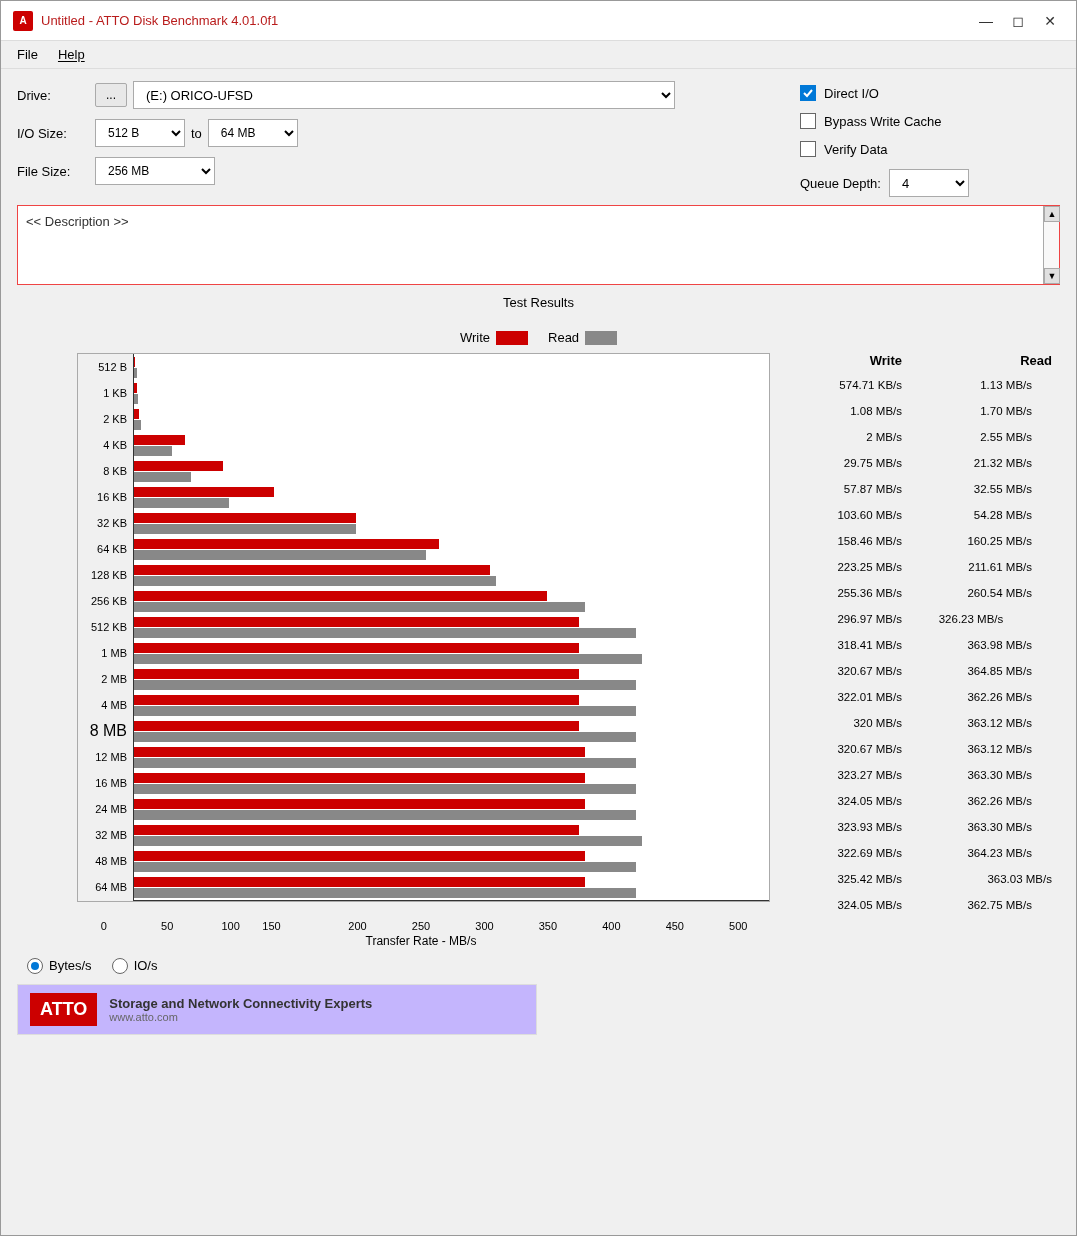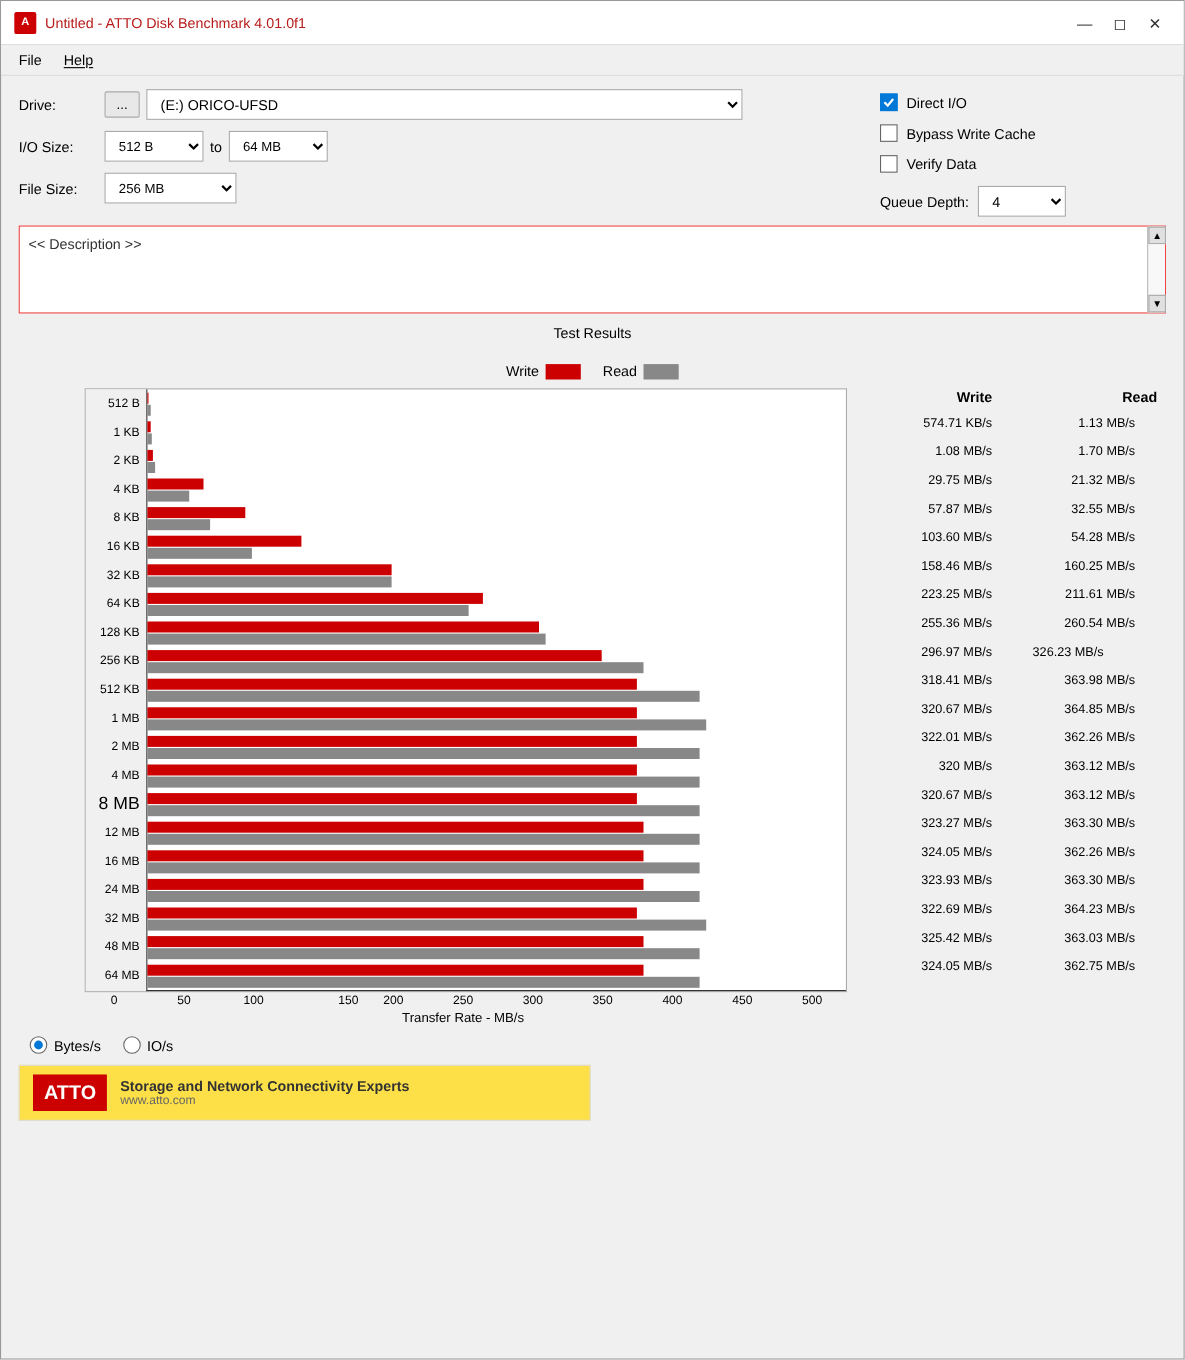--- a/index.html
+++ b/index.html
@@ -53,26 +53,26 @@
     .legend-color { width: 32px; height: 14px; }
     .legend-red { background: #cc0000; }
     .legend-gray { background: #888; }
     
     .chart-and-data { display: flex; gap: 0; }
     
     .data-table { width: 280px; padding-left: 10px; }
     .data-header { display: flex; justify-content: space-between; margin-bottom: 4px; }
     
     .bottom-options { display: flex; align-items: center; gap: 20px; margin-top: 10px; padding-left: 10px; }
-    .radio-item { display: flex; align-items: center; gap: 6px; cursor: pointer; }
+    .radio-item { display: flex; gap: 6px; cursor: pointer; }
     .radio-circle { width: 16px; height: 16px; border-radius: 50%; border: 1px solid #666; background: white; display: flex; align-items: center; justify-content: center; }
     .radio-dot { width: 8px; height: 8px; border-radius: 50%; background: #0078d7; }
     .radio-label { font-size: 13px; }
     
-    .atto-banner { background: #fde047; border: 1px solid #ddd; padding: 8px 12px; display: flex; align-items: center; gap: 12px; margin-top: 10px; width: 520px; }
+    .atto-banner { background: #c4b5fd; border: 1px solid #ddd; padding: 8px 12px; display: flex; align-items: center; gap: 12px; margin-top: 10px; width: 520px; }
     .atto-logo { background: #cc0000; color: white; font-weight: bold; font-size: 18px; padding: 4px 8px; border: 2px solid #cc0000; }
     .atto-text { font-size: 13px; font-weight: bold; color: #333; }
     .atto-url { font-size: 11px; color: #666; }
     
     select { -webkit-appearance: auto; appearance: auto; }
   </style>
 </head>
 <body>
 
 <div class="window">
@@ -325,20 +325,24 @@
           <div id="data-rows-container">
               <div style="display: flex; height: 26px; align-items: center;">
                 <div style="width: 130px; text-align: right; font-size: 11.5px; padding-right: 8px;">574.71 KB/s</div>
                 <div style="width: 130px; text-align: right; font-size: 11.5px; padding-right: 8px;">1.13 MB/s</div>
               </div>
               <div style="display: flex; height: 26px; align-items: center;">
                 <div style="width: 130px; text-align: right; font-size: 11.5px; padding-right: 8px;">1.08 MB/s</div>
                 <div style="width: 130px; text-align: right; font-size: 11.5px; padding-right: 8px;">1.70 MB/s</div>
               </div>
               <div style="display: flex; height: 26px; align-items: center;">
+                <div style="width: 130px; text-align: right; font-size: 11.5px; padding-right: 8px;">2 MB/s</div>
+                <div style="width: 130px; text-align: right; font-size: 11.5px; padding-right: 8px;">2.55 MB/s</div>
+              </div>
+              <div style="display: flex; height: 26px; align-items: center;">
                 <div style="width: 130px; text-align: right; font-size: 11.5px; padding-right: 8px;">29.75 MB/s</div>
                 <div style="width: 130px; text-align: right; font-size: 11.5px; padding-right: 8px;">21.32 MB/s</div>
               </div>
               <div style="display: flex; height: 26px; align-items: center;">
                 <div style="width: 130px; text-align: right; font-size: 11.5px; padding-right: 8px;">57.87 MB/s</div>
                 <div style="width: 130px; text-align: right; font-size: 11.5px; padding-right: 8px;">32.55 MB/s</div>
               </div>
               <div style="display: flex; height: 26px; align-items: center;">
                 <div style="width: 130px; text-align: right; font-size: 11.5px; padding-right: 8px;">103.60 MB/s</div>
                 <div style="width: 130px; text-align: right; font-size: 11.5px; padding-right: 8px;">54.28 MB/s</div>
@@ -388,37 +392,37 @@
                 <div style="width: 130px; text-align: right; font-size: 11.5px; padding-right: 8px;">362.26 MB/s</div>
               </div>
               <div style="display: flex; height: 26px; align-items: center;">
                 <div style="width: 130px; text-align: right; font-size: 11.5px; padding-right: 8px;">323.93 MB/s</div>
                 <div style="width: 130px; text-align: right; font-size: 11.5px; padding-right: 8px;">363.30 MB/s</div>
               </div>
               <div style="display: flex; height: 26px; align-items: center;">
                 <div style="width: 130px; text-align: right; font-size: 11.5px; padding-right: 8px;">322.69 MB/s</div>
                 <div style="width: 130px; text-align: right; font-size: 11.5px; padding-right: 8px;">364.23 MB/s</div>
               </div>
-              <div style="display: flex; height: 26px; align-items: center;">
+              <div style="display: flex; height: 26px; align-items: center; gap: 20px;">
                 <div style="width: 130px; text-align: right; font-size: 11.5px; padding-right: 8px;">325.42 MB/s</div>
                 <div style="width: 130px; text-align: right; font-size: 11.5px; padding-right: 8px;">363.03 MB/s</div>
               </div>
               <div style="display: flex; height: 26px; align-items: center;">
                 <div style="width: 130px; text-align: right; font-size: 11.5px; padding-right: 8px;">324.05 MB/s</div>
                 <div style="width: 130px; text-align: right; font-size: 11.5px; padding-right: 8px;">362.75 MB/s</div>
               </div>
             </div>
         </div>
       </div>
 
       <div style="display: flex; margin-left: 55px; width: calc(100% - 290px - 55px); margin-top: 2px;" id="x-axis-container">
       <span style="flex: 1 1 0%; text-align: center; font-size: 11px;">0</span>
           <span style="flex: 1 1 0%; text-align: center; font-size: 11px;">50</span>
           <span style="flex: 1 1 0%; text-align: center; font-size: 11px;">100</span>
-          <span style="flex: 1 1 0%; text-align: right; font-size: 11px;">150</span>
+          <span style="flex: 1 1 0%; text-align: left; font-size: 11px;">150</span>
           <span style="flex: 1 1 0%; text-align: center; font-size: 11px;">200</span>
           <span style="flex: 1 1 0%; text-align: center; font-size: 11px;">250</span>
           <span style="flex: 1 1 0%; text-align: center; font-size: 11px;">300</span>
           <span style="flex: 1 1 0%; text-align: center; font-size: 11px;">350</span>
           <span style="flex: 1 1 0%; text-align: center; font-size: 11px;">400</span>
           <span style="flex: 1 1 0%; text-align: center; font-size: 11px;">450</span>
           <span style="flex: 1 1 0%; text-align: center; font-size: 11px;">500</span>
         </div>
       <div style="text-align: center; margin-left: 55px; width: calc(100% - 290px - 55px); font-size: 12px; margin-top: 2px;">Transfer Rate - MB/s</div>
 

